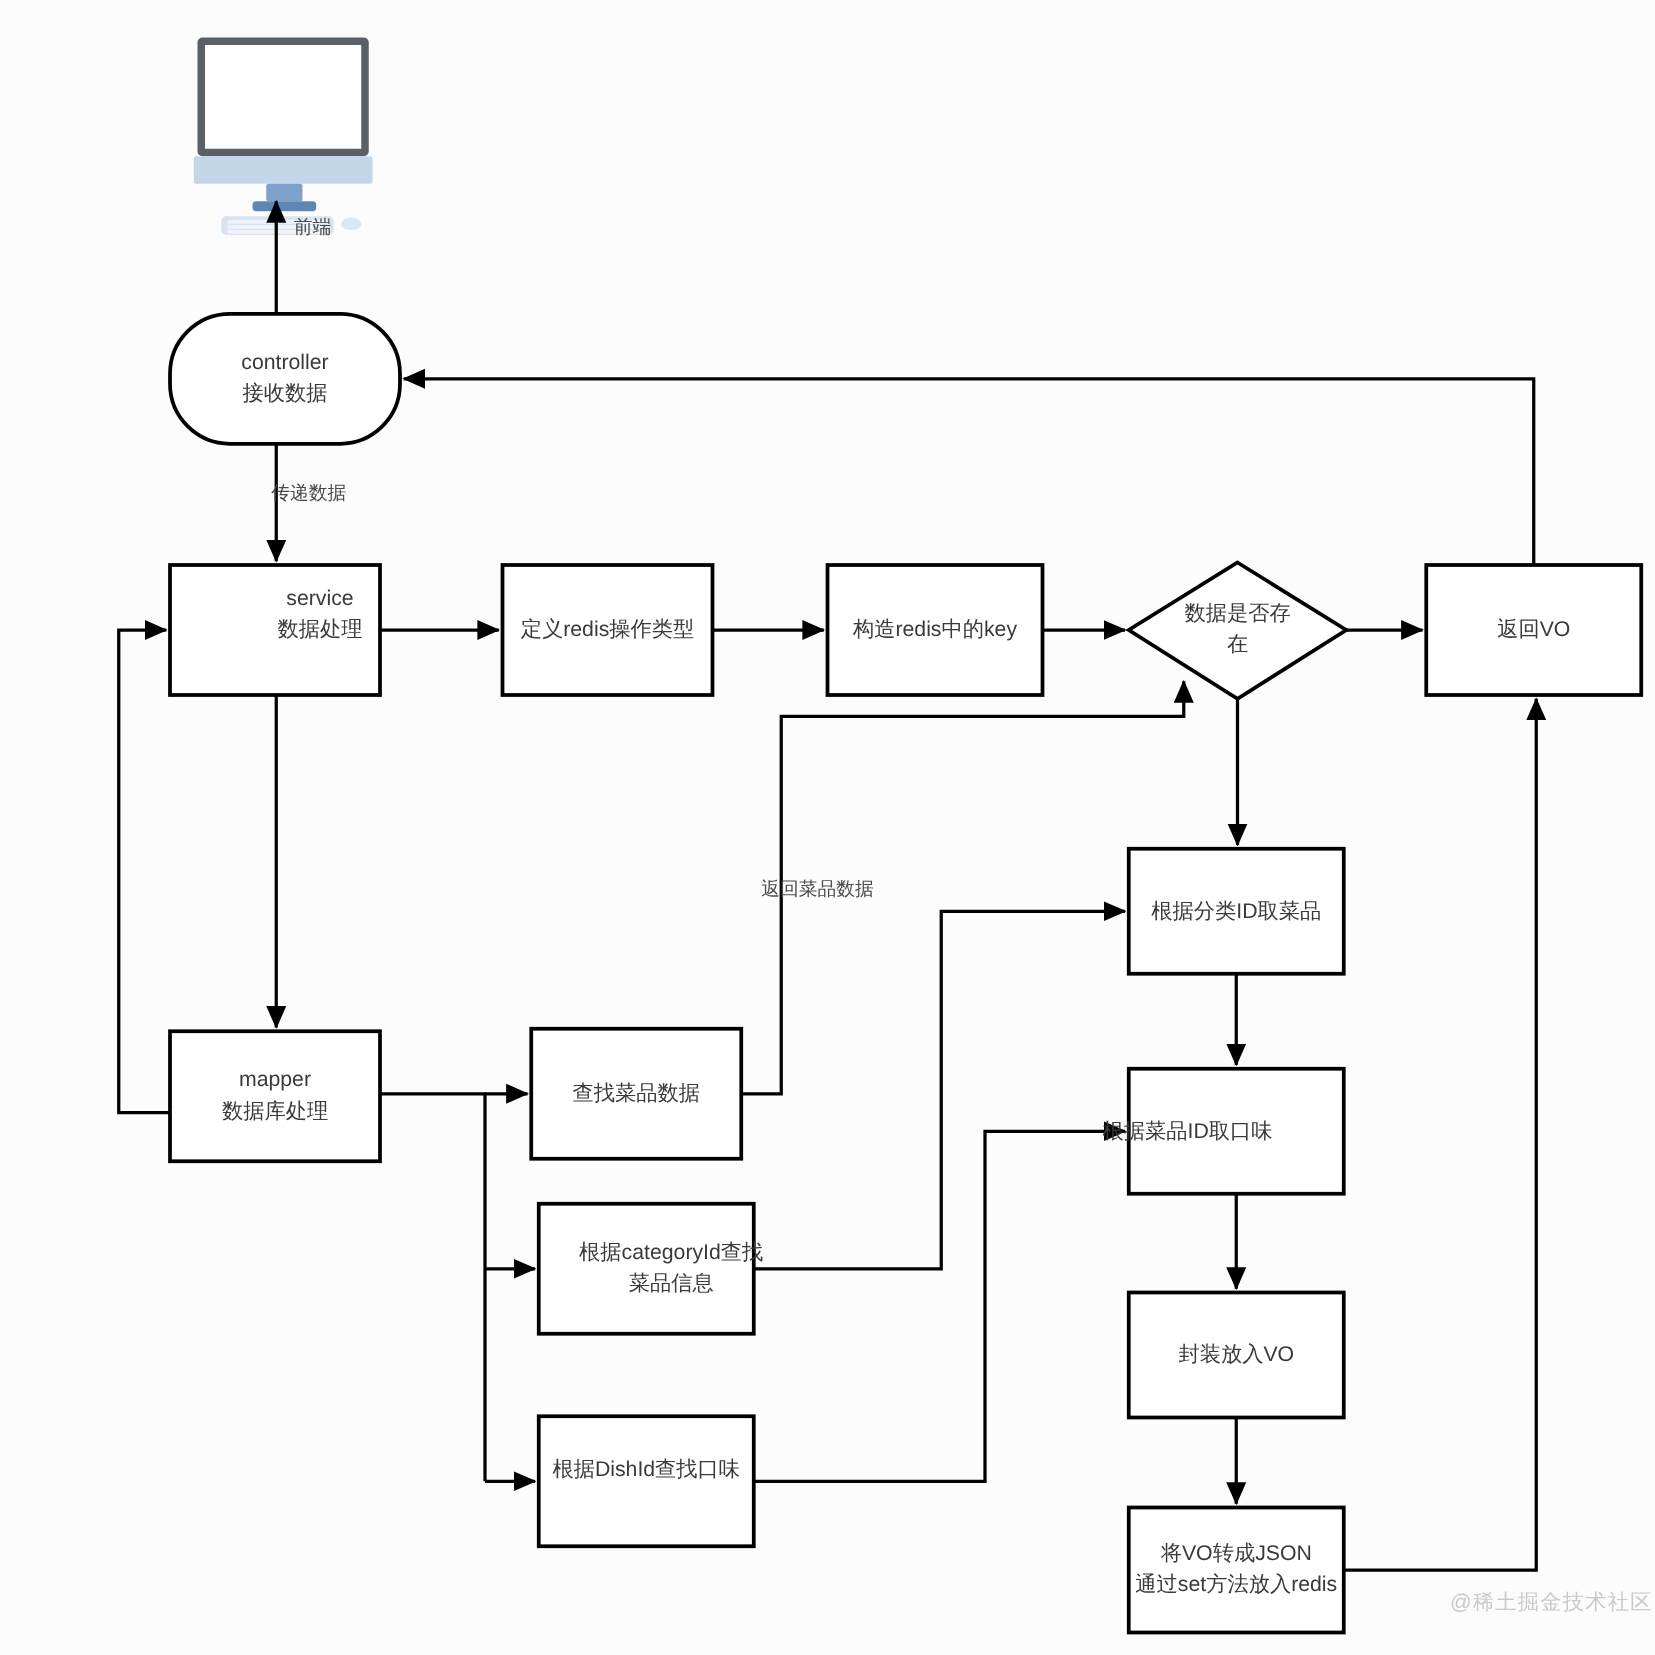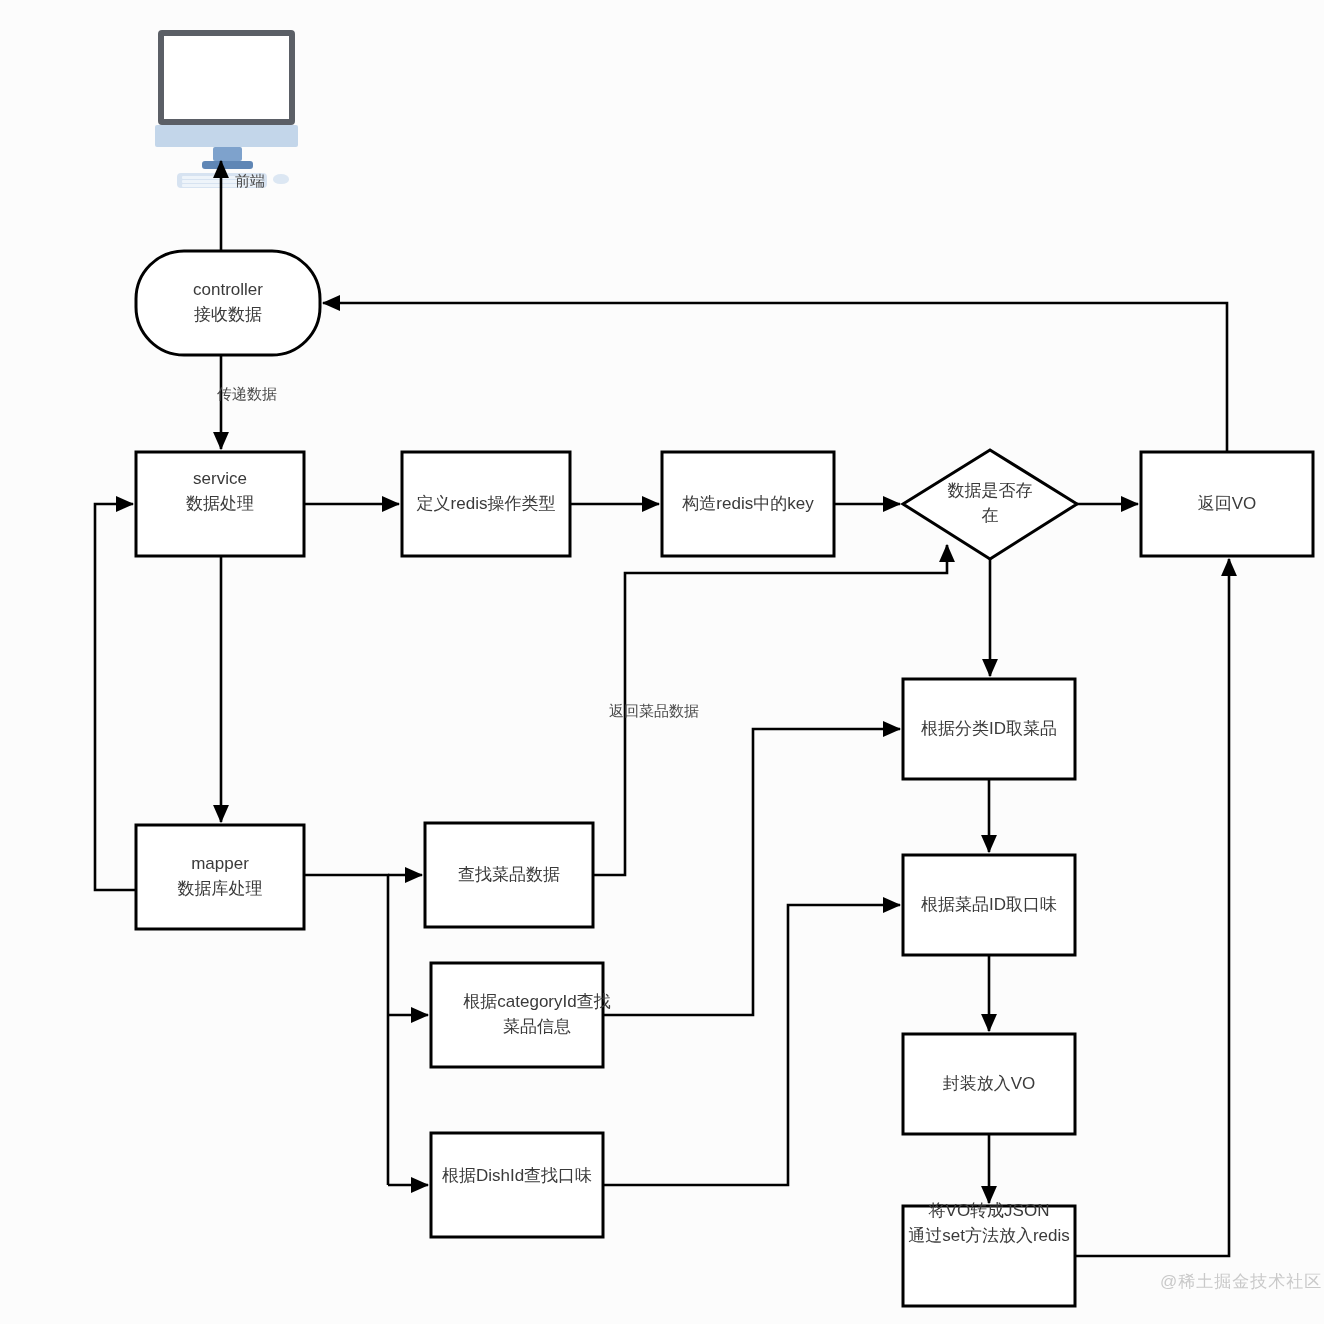--- a/index.html
+++ b/index.html
@@ -188,21 +188,21 @@
 
       <path d="M 989 1134 L 989 1203" marker-end="url(#arw)"></path>
 
       <path d="M 1075 1256 L 1229 1256 L 1229 559" marker-end="url(#arw)"></path>
     </g>
   </svg>
 
   <div class="node-text" style="left:136px; top:251px; width:184px; height:104px;">controller
 接收数据</div>
 
-  <div class="node-text" style="left:136px; top:452px; width:168px; height:80px;">service
+  <div class="node-text" style="left:136px; top:452px; width:168px; height:80px;padding-left:36px;">service
 数据处理</div>
 
   <div class="node-text" style="left:402px; top:452px; width:168px; height:104px;">定义redis操作类型</div>
 
   <div class="node-text" style="left:662px; top:452px; width:172px; height:104px;">构造redis中的key</div>
 
   <div class="node-text" style="left:930px; top:452px; width:120px; height:104px;">数据是否存
 在</div>
 
   <div class="node-text" style="left:1141px; top:452px; width:172px; height:104px;">返回VO</div>
@@ -212,25 +212,25 @@
 
   <div class="node-text" style="left:425px; top:823px; width:168px; height:104px;">查找菜品数据</div>
 
   <div class="node-text" style="left:431px; top:963px; width:172px; height:104px;padding-left:20px;">根据categoryId查找
 菜品信息</div>
 
   <div class="node-text" style="left:431px; top:1133px; width:172px; height:86px;">根据DishId查找口味</div>
 
   <div class="node-text" style="left:903px; top:679px; width:172px; height:100px;">根据分类ID取菜品</div>
 
-  <div class="node-text" style="left:903px; top:855px; width:172px; height:100px;">根据菜品ID取口味</div>
+  <div class="node-text" style="left:864px; top:855px; width:172px; height:100px;">根据菜品ID取口味</div>
 
   <div class="node-text" style="left:903px; top:1034px; width:172px; height:100px;border-radius:11px;">封装放入VO</div>
 
-  <div class="node-text" style="left:893px; top:1174px; width:192px; height:100px;">将VO转成JSON
+  <div class="node-text" style="left:893px; top:1206px; width:192px; height:100px;">将VO转成JSON
 通过set方法放入redis</div>
 
   <div class="edge-label" style="left:195px; top:172px; width:60px;">前端</div>
 
   <div class="edge-label" style="left:176px; top:385px; width:92px;">传递数据</div>
 
   <div class="edge-label" style="left:569px; top:702px; width:120px;">返回菜品数据</div>
 
   <div class="watermark" style="left:1128px; top:1270px;">@稀土掘金技术社区</div>
 

